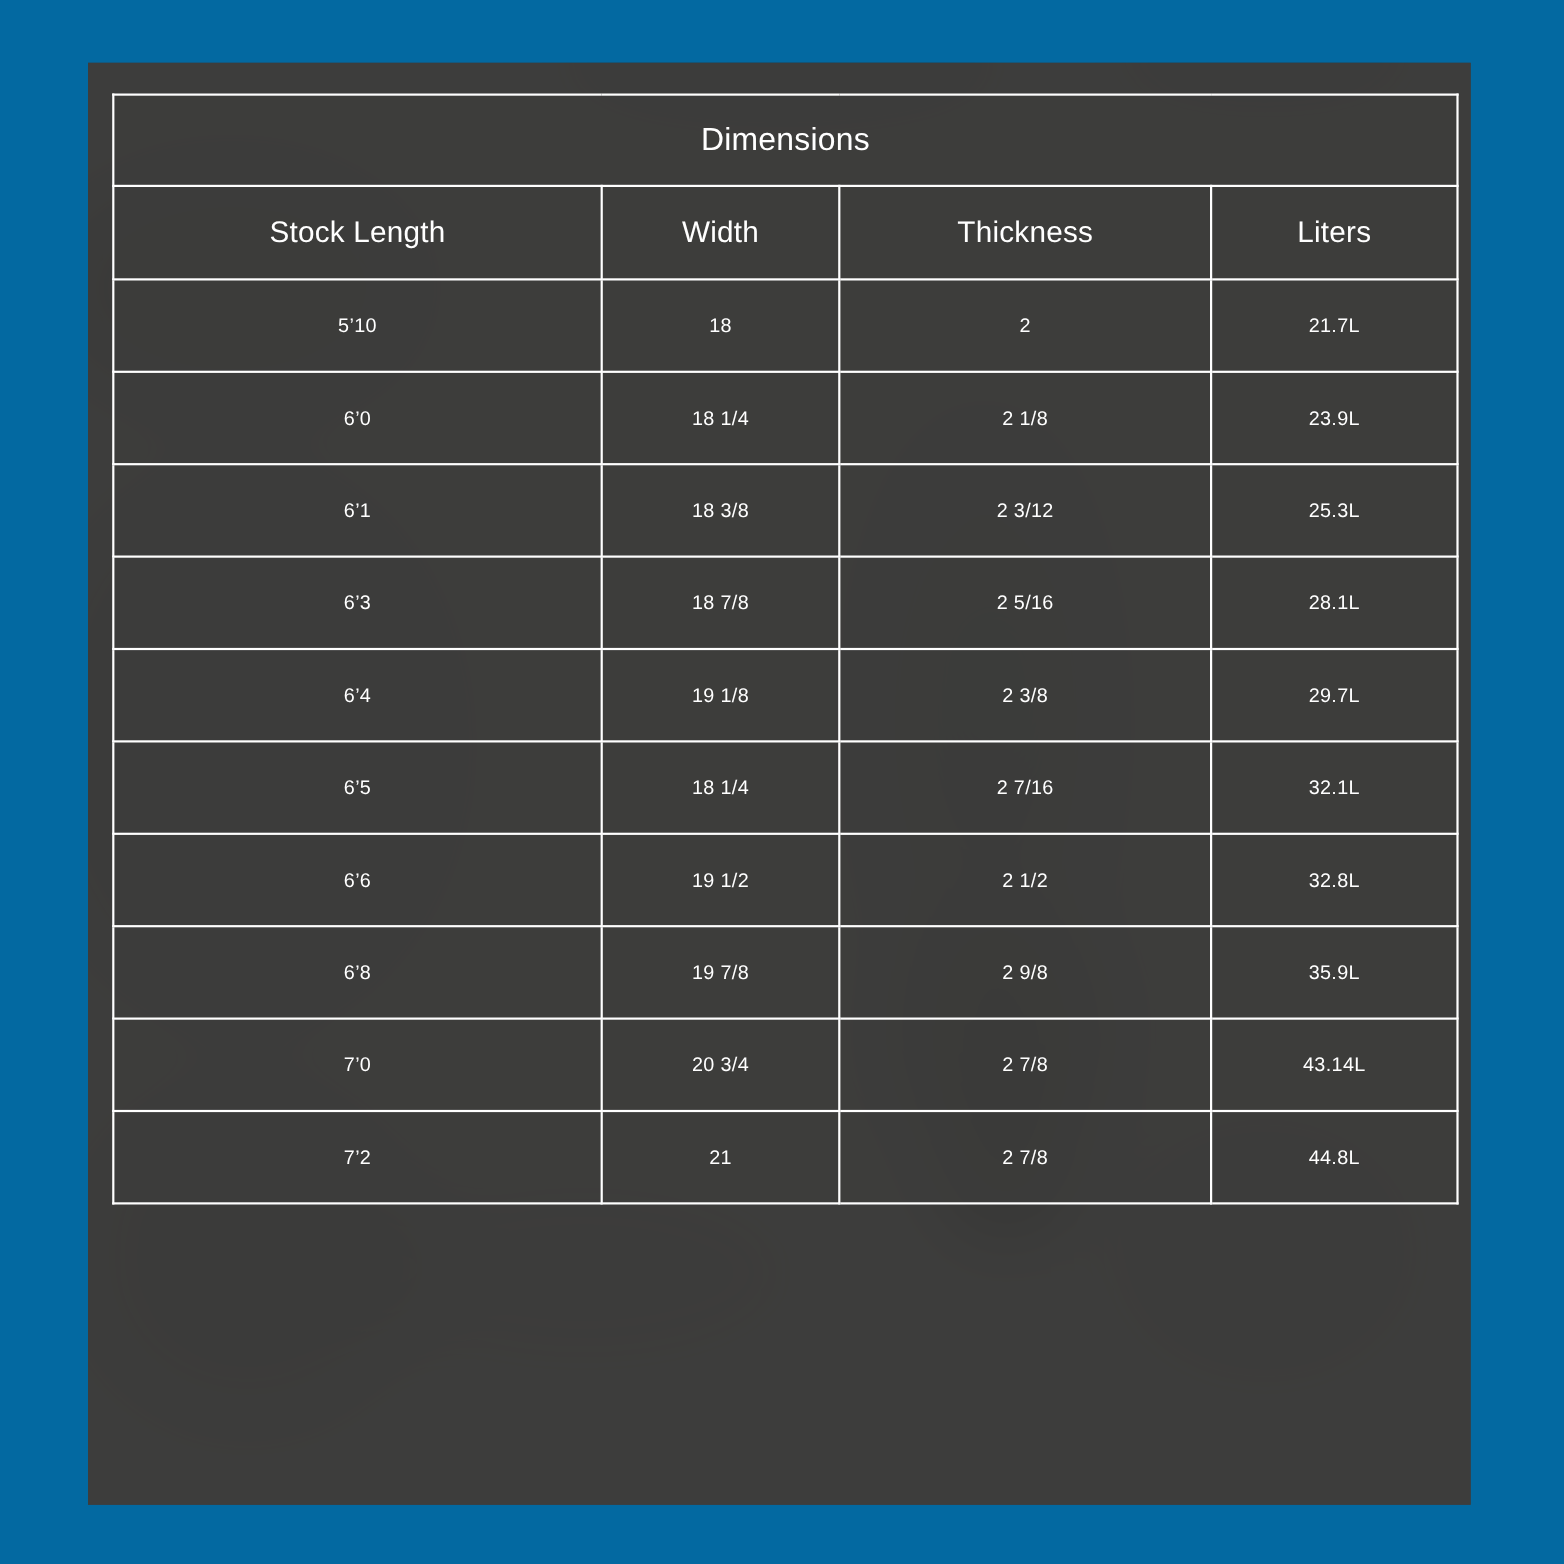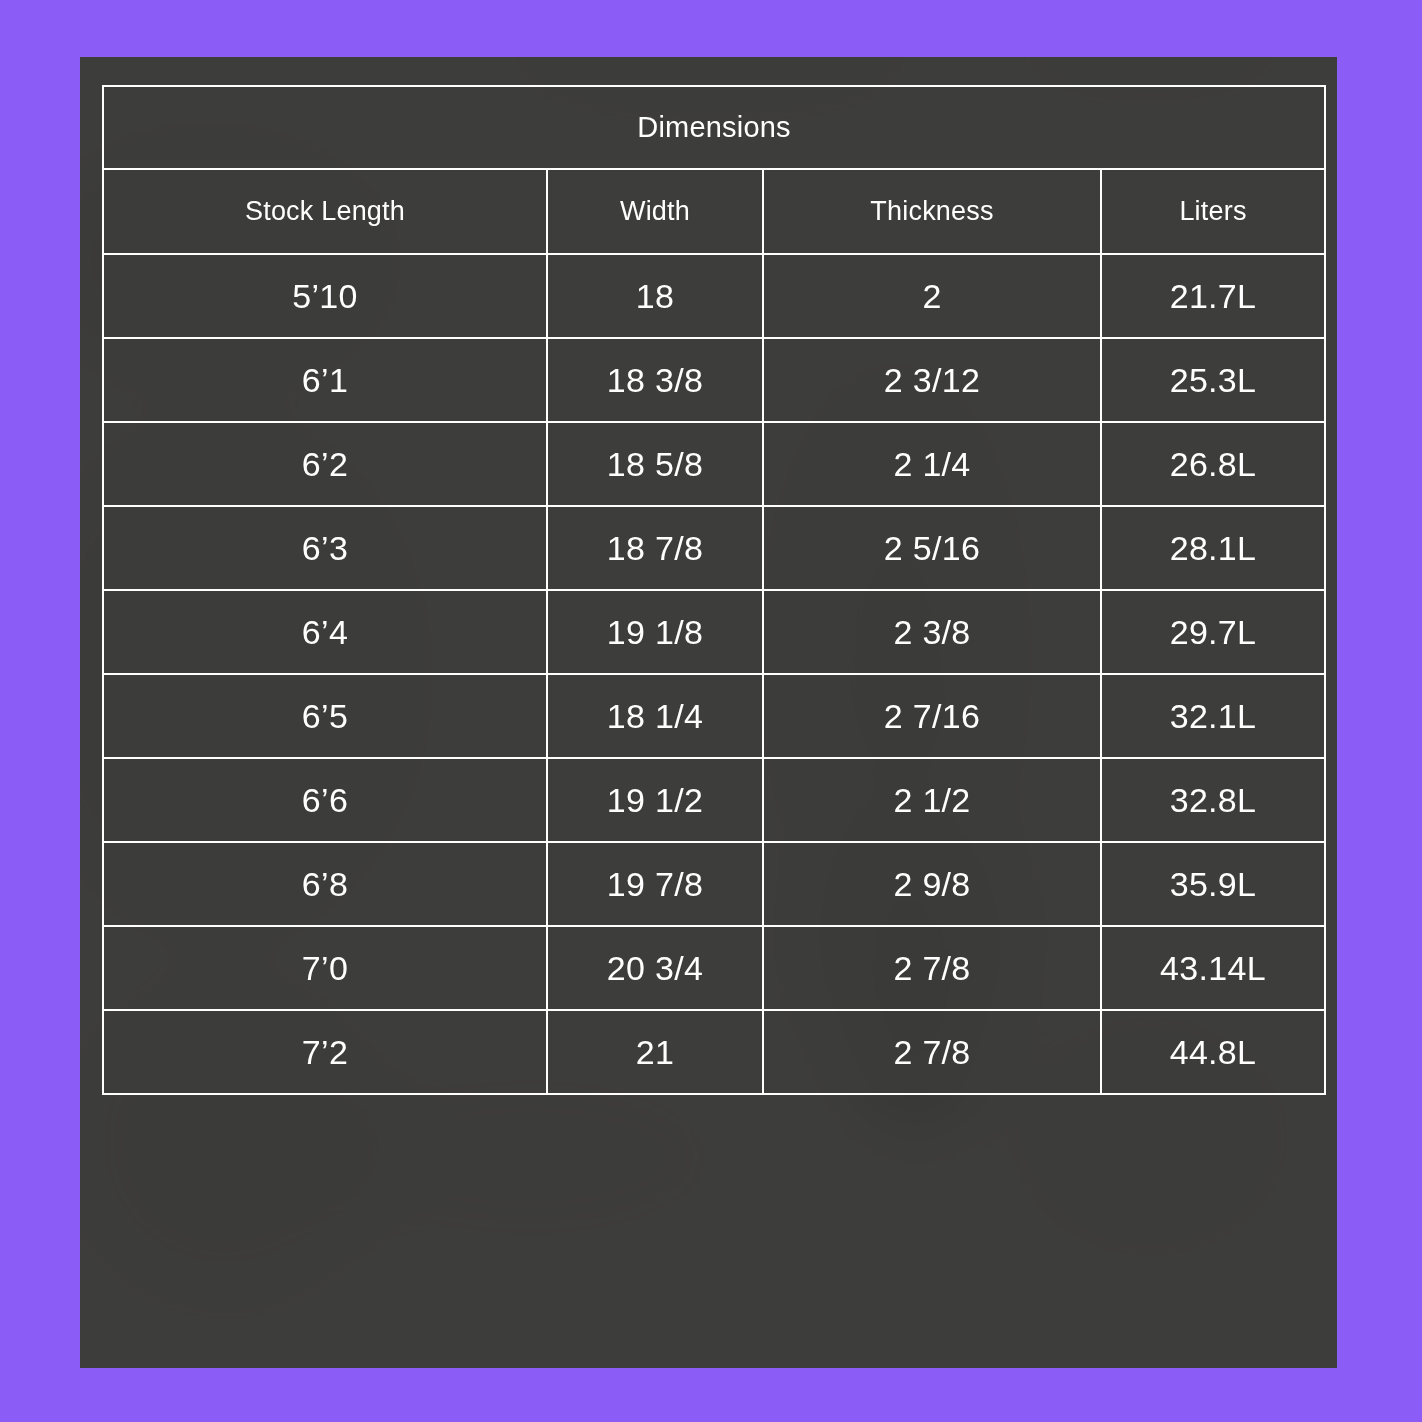--- a/index.html
+++ b/index.html
@@ -13,21 +13,21 @@
     height: 1422px;
     font-family: "Liberation Sans", "DejaVu Sans", sans-serif;
     -webkit-font-smoothing: antialiased;
   }
 
   
   .canvas {
     position: relative;
     width: 1422px;
     height: 1422px;
-    background: #8b5cf6;
+    background: #0369a1;
     overflow: hidden;
   }
 
   
   .panel {
     position: absolute;
     left: 80px;
     top: 57px;
     width: 1257px;
     height: 1311px;
@@ -102,21 +102,21 @@
     letter-spacing: 0.2px;
   }
   th.col-head {
     height: 83px;
     font-size: 27px;
     letter-spacing: 0.2px;
     margin-left: 38px;
   }
   td.data-cell {
     height: 82px;
-    font-size: 34px;
+    font-size: 18px;
     letter-spacing: 0.3px;
   }
 </style>
 </head>
 <body>
 
 <div class="canvas">
 
   <div class="panel">
 
@@ -157,32 +157,32 @@
           </tr>
         </thead>
         <tbody>
           <tr>
             <td class="data-cell">5’10</td>
             <td class="data-cell">18</td>
             <td class="data-cell">2</td>
             <td class="data-cell">21.7L</td>
           </tr>
           <tr>
+            <td class="data-cell">6’0</td>
+            <td class="data-cell">18 1/4</td>
+            <td class="data-cell">2 1/8</td>
+            <td class="data-cell">23.9L</td>
+          </tr>
+          <tr>
             <td class="data-cell">6’1</td>
             <td class="data-cell">18 3/8</td>
             <td class="data-cell">2 3/12</td>
             <td class="data-cell">25.3L</td>
           </tr>
           <tr>
-            <td class="data-cell">6’2</td>
-            <td class="data-cell">18 5/8</td>
-            <td class="data-cell">2 1/4</td>
-            <td class="data-cell">26.8L</td>
-          </tr>
-          <tr>
             <td class="data-cell">6’3</td>
             <td class="data-cell">18 7/8</td>
             <td class="data-cell">2 5/16</td>
             <td class="data-cell">28.1L</td>
           </tr>
           <tr>
             <td class="data-cell">6’4</td>
             <td class="data-cell">19 1/8</td>
             <td class="data-cell">2 3/8</td>
             <td class="data-cell">29.7L</td>

